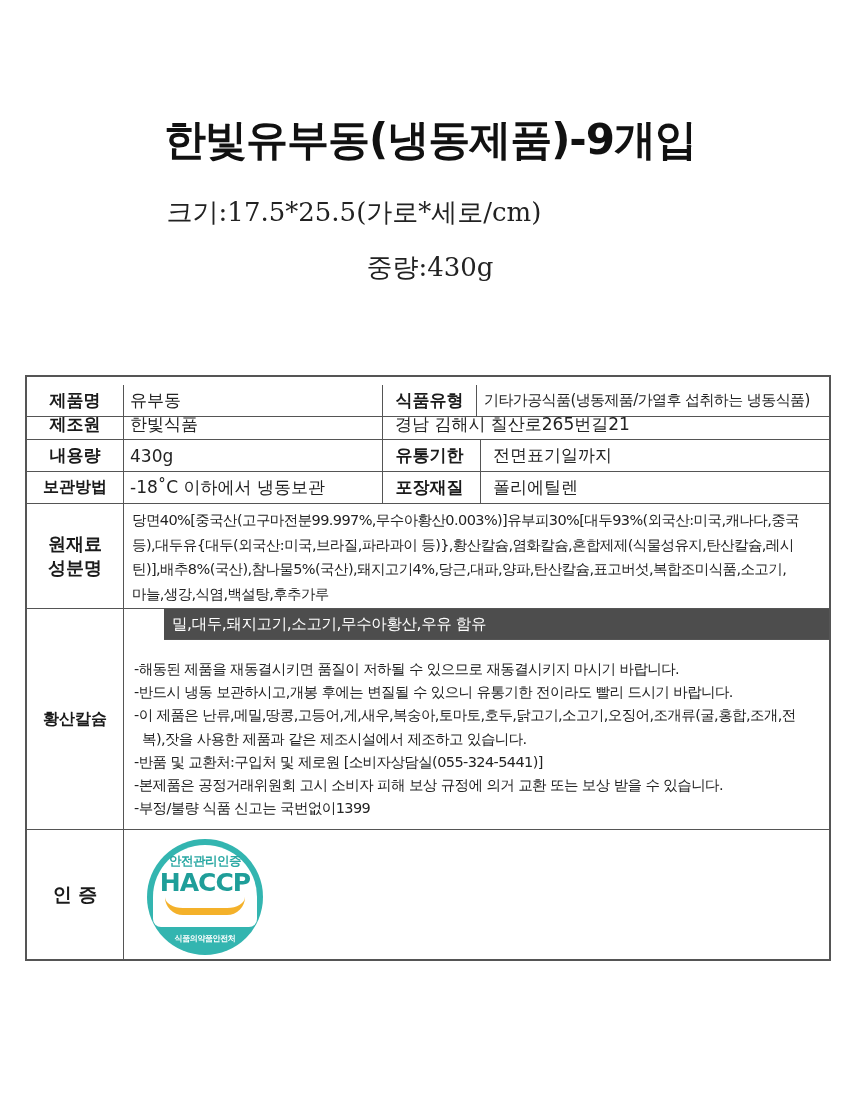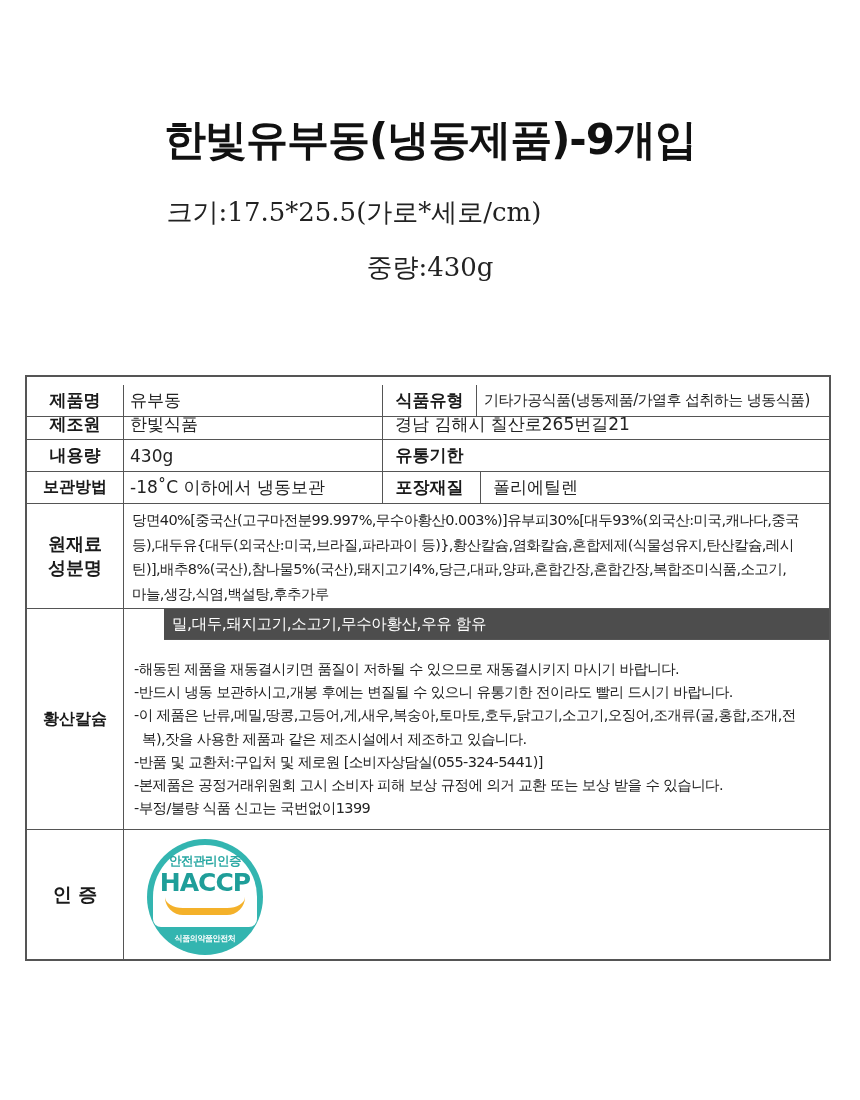--- a/index.html
+++ b/index.html
@@ -72,38 +72,39 @@
   <div class="row r2">
     <div class="cell lbl c-lbl">제조원</div>
     <div class="cell c-val vline">한빛식품</div>
     <div class="cell c-wide vline">경남 김해시 칠산로265번길21</div>
   </div>
 
   <div class="row r3">
     <div class="cell lbl c-lbl">내용량</div>
     <div class="cell c-val vline">430g</div>
     <div class="cell lbl c-lbl2 vline">유통기한</div>
+    <div class="cell c-val2b vline">전면표기일까지</div>
   </div>
 
   <div class="row r4">
     <div class="cell lbl small c-lbl">보관방법</div>
     <div class="cell c-val vline">-18˚C 이하에서 냉동보관</div>
     <div class="cell lbl c-lbl2 vline">포장재질</div>
     <div class="cell c-val2b vline">폴리에틸렌</div>
   </div>
 
   <div class="row r5">
     <div class="cell lbl multi-lbl">
       <span>원재료</span>
       <span>성분명</span>
     </div>
     <div class="cell ingredients vline">
       <span class="warn-line">당면40%[중국산(고구마전분99.997%,무수아황산0.003%)]유부피30%[대두93%(외국산:미국,캐나다,중국</span>
       <span class="warn-line">등),대두유{대두(외국산:미국,브라질,파라과이 등)},황산칼슘,염화칼슘,혼합제제(식물성유지,탄산칼슘,레시</span>
-      <span class="warn-line">틴)],배추8%(국산),참나물5%(국산),돼지고기4%,당근,대파,양파,혼합간장,혼합간장,복합조미식품,소고기,</span>
+      <span class="warn-line">틴)],배추8%(국산),참나물5%(국산),돼지고기4%,당근,대파,양파,탄산칼슘,표고버섯,복합조미식품,소고기,</span>
       <span class="warn-line">마늘,생강,식염,백설탕,후추가루</span>
     </div>
   </div>
 
   <div class="row r6">
     <div class="cell lbl small c-lbl">황산칼슘</div>
     <div class="cell warn-wrap vline">
       <div class="allergen-bar">밀,대두,돼지고기,소고기,무수아황산,우유 함유</div>
       <div class="warn-list">
         <span class="warn-line">-해동된 제품을 재동결시키면 품질이 저하될 수 있으므로 재동결시키지 마시기 바랍니다.</span>

